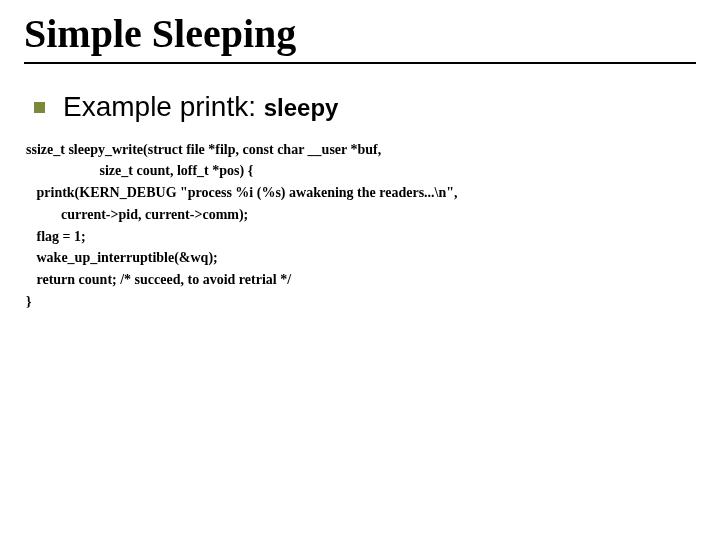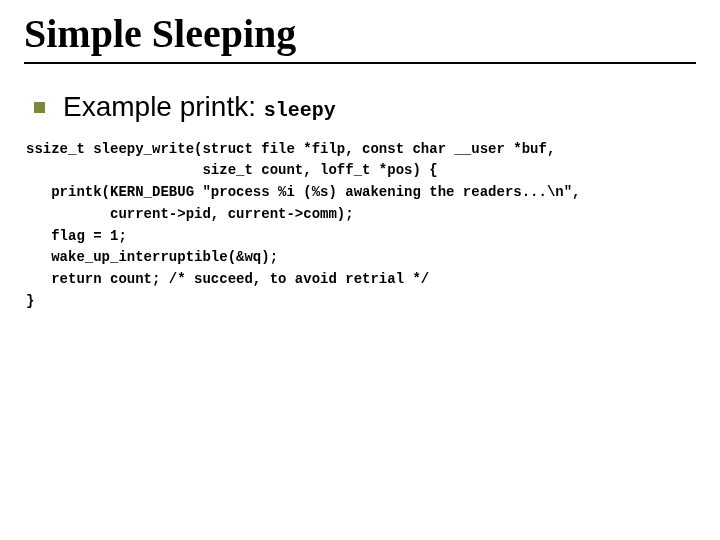--- a/index.html
+++ b/index.html
@@ -41,26 +41,26 @@
     background: #7a8a3a;
     margin-right: 18px;
     flex: 0 0 auto;
   }
   .bullet-text {
     font-family: Arial, Helvetica, sans-serif;
     font-size: 28px;
     line-height: 1.1;
   }
   .bullet-text .mono {
-    font-family: Liberation Mono, monospace;
+    font-family: Liberation Sans, sans-serif;
     font-weight: bold;
-    font-size: 20px;
+    font-size: 24px;
   }
   .code {
-    font-family: Liberation Mono, monospace;
+    font-family: Liberation Serif, serif;
     font-size: 14px;
     font-weight: bold;
     white-space: pre;
     line-height: 1.55;
     margin-left: 2px;
   }
 </style>
 </head>
 <body>
 

